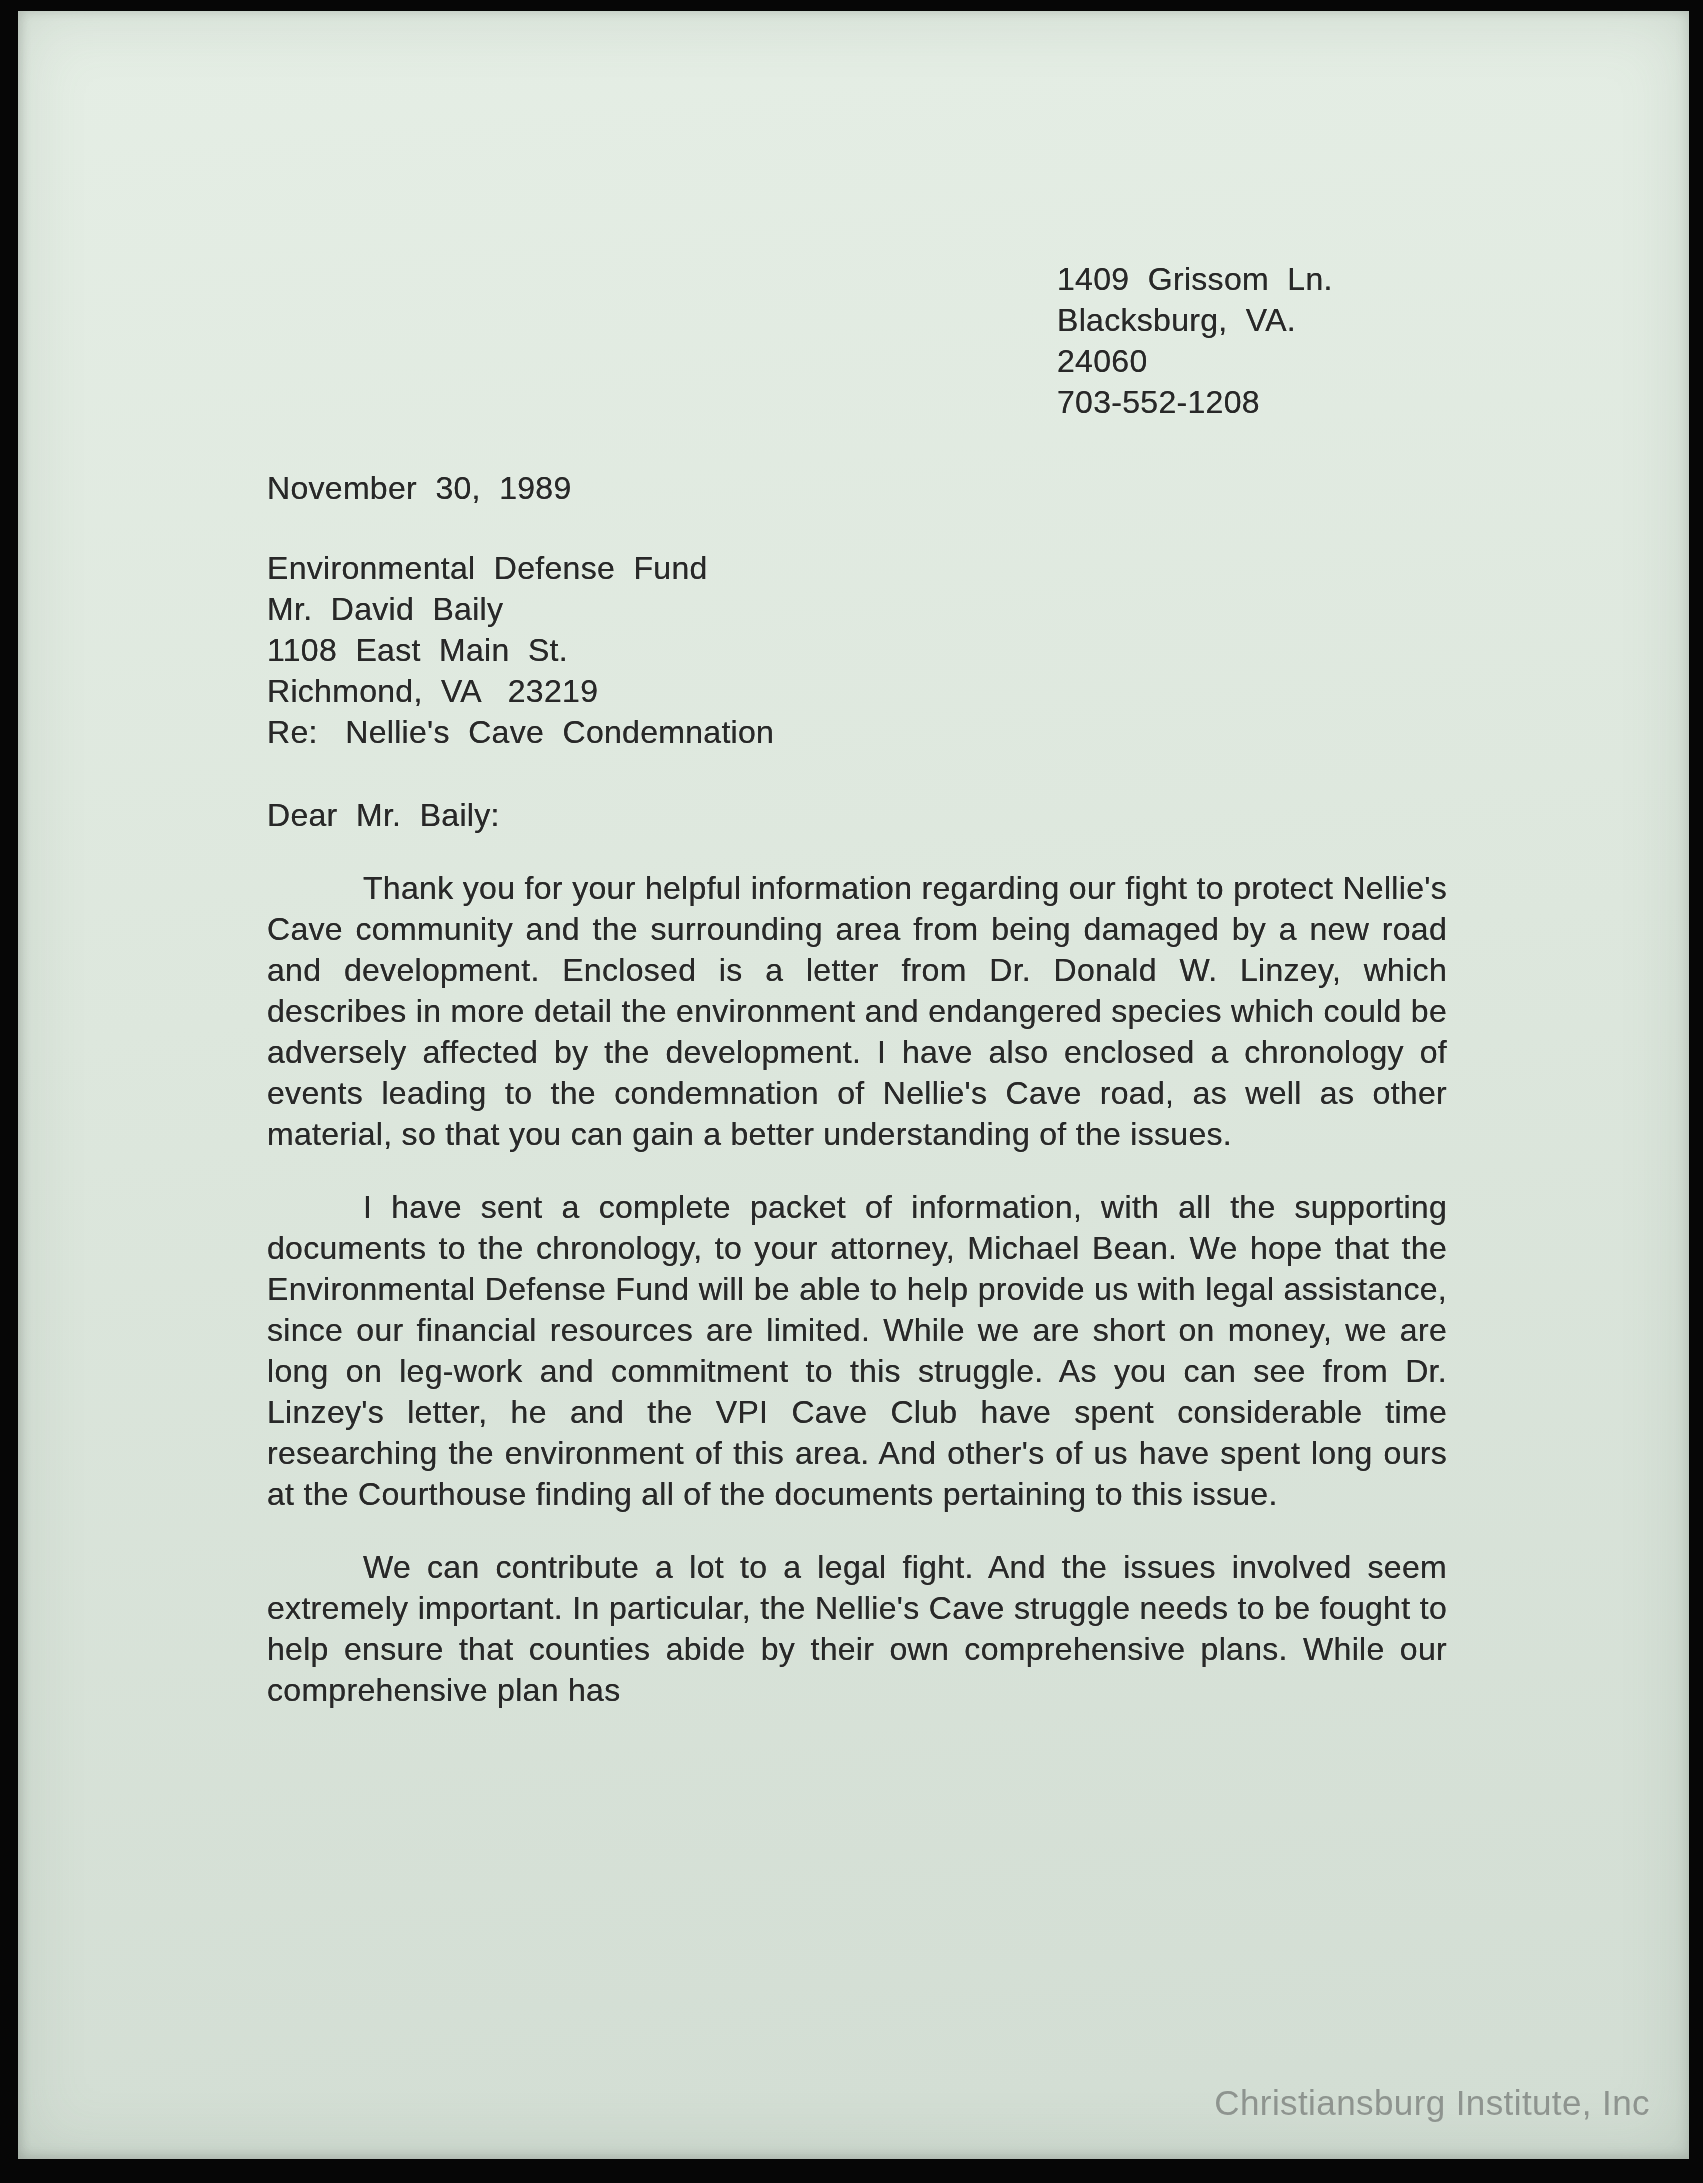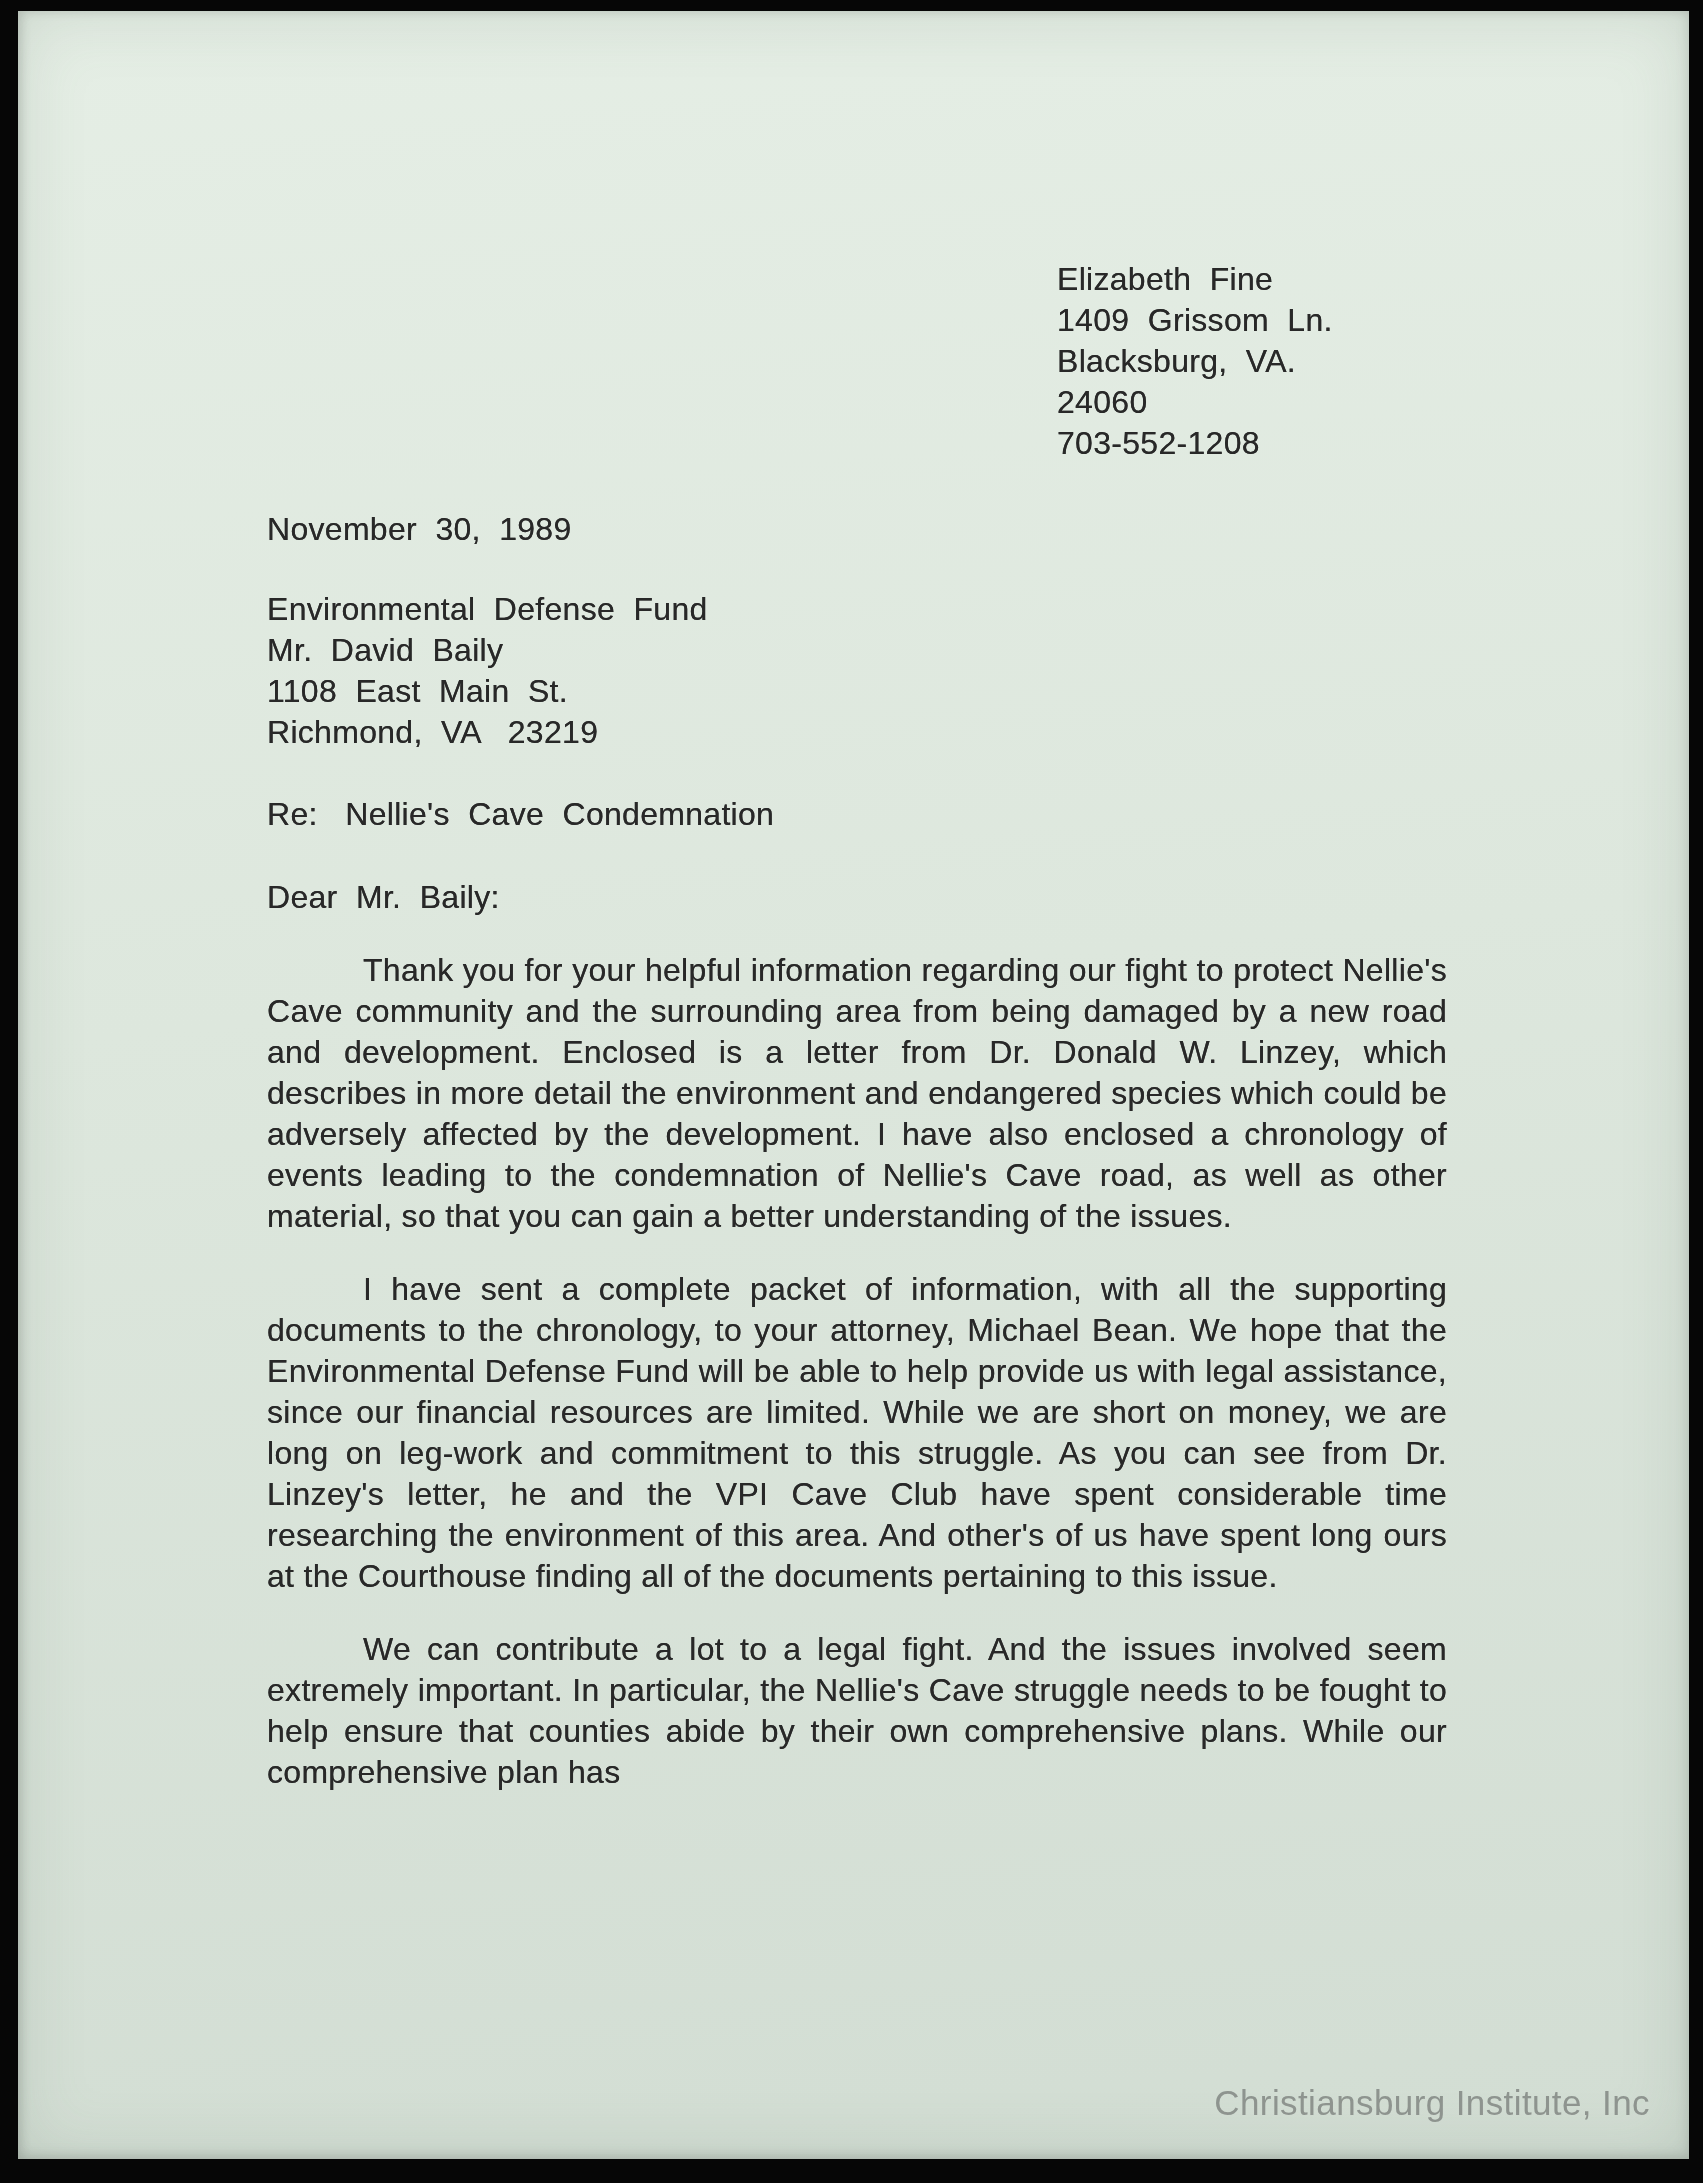--- a/index.html
+++ b/index.html
@@ -37,21 +37,21 @@
     color: #282828;
     text-shadow: 0 0 0.5px rgba(40,40,40,0.85);
   }
   .pre { white-space: pre-wrap; }
   .sender-block {
     margin-left: 790px;
     line-height: 41px;
   }
   .date-line { margin-top: 45px; }
   .recipient-block { margin-top: 39px; }
-  .re-line { margin-top: 41px; }
+  .re-line { }
   .salutation { margin-top: 42px; }
   .para {
     margin: 32px 0 0 0;
     text-align: justify;
     text-indent: 96px;
   }
   .watermark {
     position: absolute;
     right: 39px;
     bottom: 36px;
@@ -61,21 +61,20 @@
     text-align: center;
   }
 </style>
 </head>
 <body>
 
 <div class="paper">
   <div class="content typed">
 
     <div class="sender-block">
-      <div class="pre">Elizabeth  Fine</div>
       <div class="pre">1409  Grissom  Ln.</div>
       <div class="pre">Blacksburg,  VA.</div>
       <div class="pre">24060</div>
       <div class="pre">703-552-1208</div>
     </div>
 
     <div class="date-line pre">November  30,  1989</div>
 
     <div class="recipient-block">
       <div class="pre">Environmental  Defense  Fund</div>

